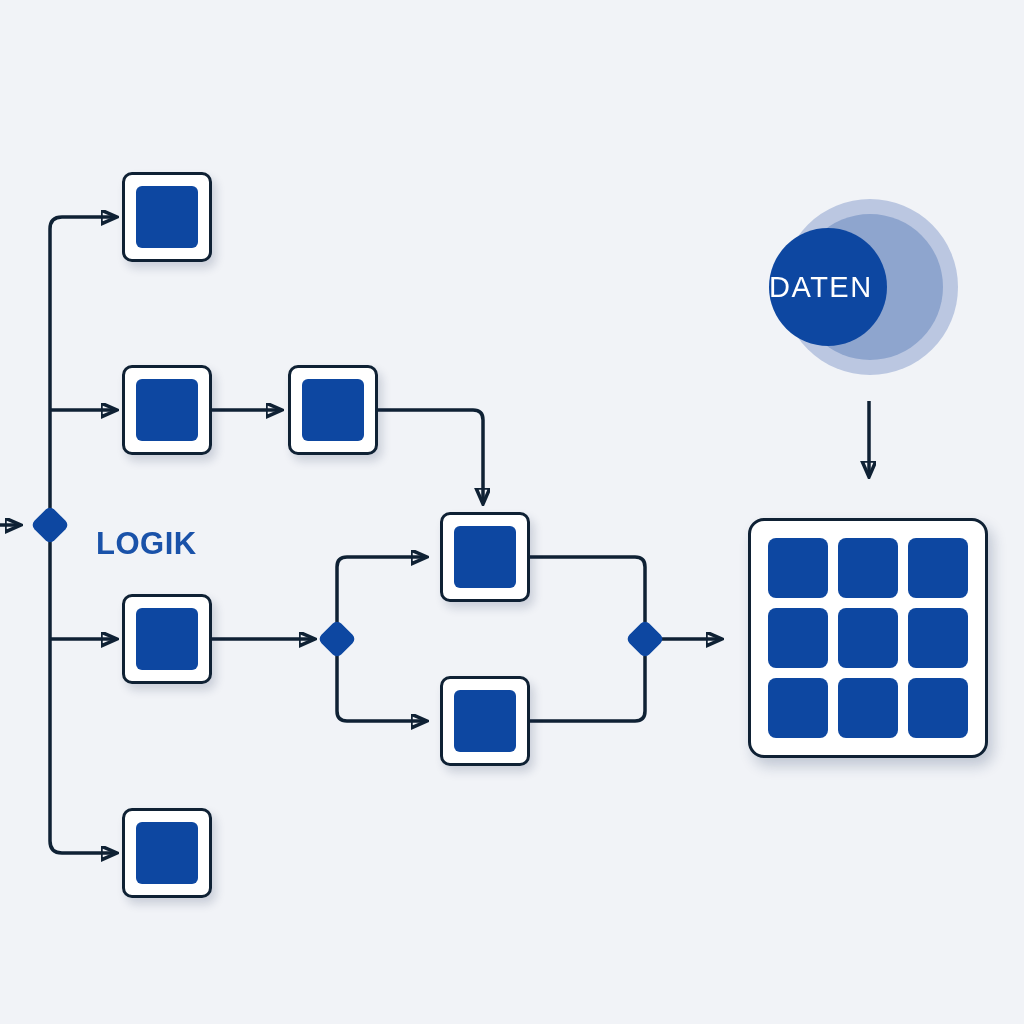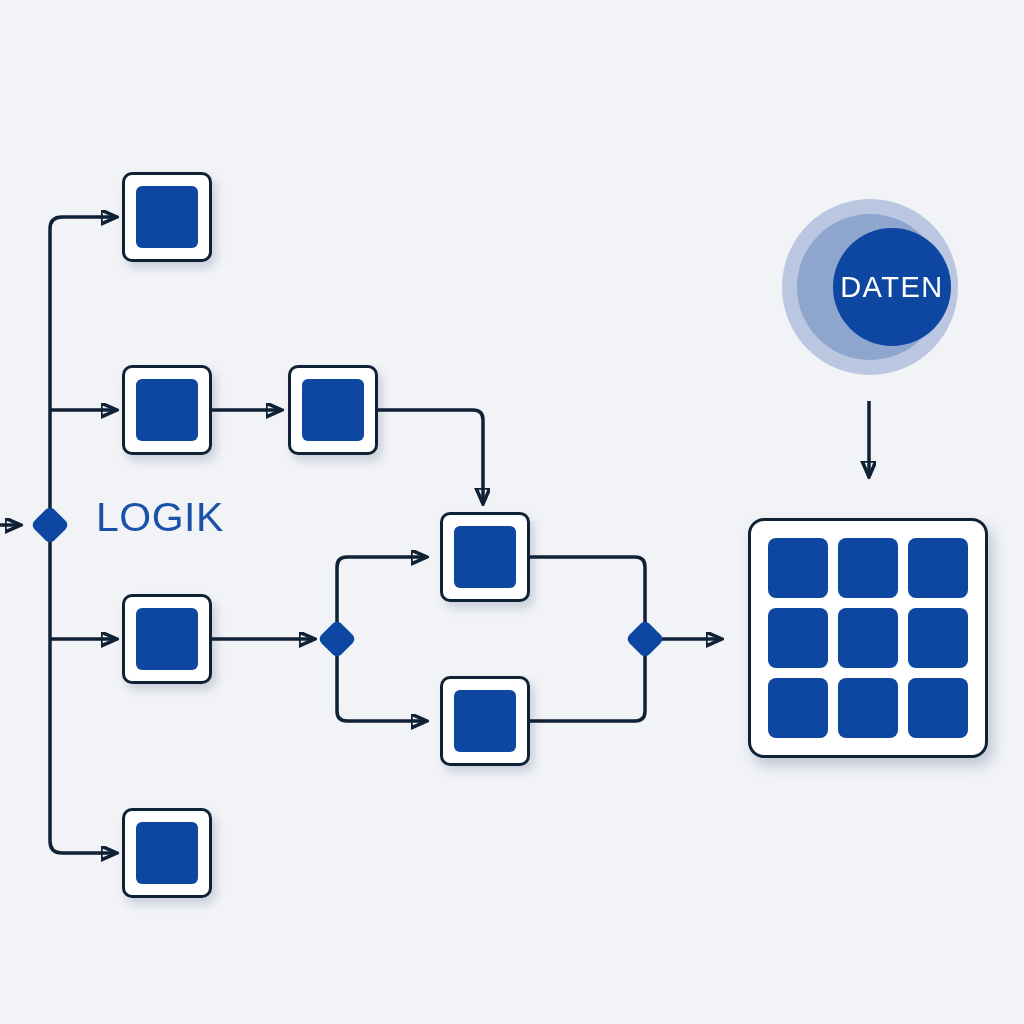--- a/index.html
+++ b/index.html
@@ -38,39 +38,39 @@
   
   .diamond{
     position:absolute;width:28px;height:28px;
     background:var(--primary-blue);
     border-radius:6px;
     transform:rotate(45deg);
   }
 
   
   .logic-label{
-    position:absolute;left:96px;top:494px;
-    font-size:41px;letter-spacing:0.5px;
+    position:absolute;left:96px;top:526px;
+    font-size:31px;letter-spacing:0.5px;
     color:var(--label-blue);
-    font-weight:400;
+    font-weight:700;
   }
 
   
   .halo-outer{
     position:absolute;left:782px;top:199px;width:176px;height:176px;
     background:var(--halo-outer);border-radius:50%;
   }
   .halo-mid{
     position:absolute;left:797px;top:214px;width:146px;height:146px;
     background:var(--halo-mid);border-radius:50%;
   }
   .data-circle{
-    position:absolute;left:833px;top:228px;width:118px;height:118px;
+    position:absolute;left:769px;top:228px;width:118px;height:118px;
     background:var(--primary-blue);border-radius:50%;
-    display:flex;align-items:center;justify-content:center;
+    display:flex;align-items:center;justify-content:flex-start;
   }
   .data-circle .data-label{
     color:#fff;font-size:29px;letter-spacing:1.5px;font-weight:400;
   }
 
   
   .grid-box{
     position:absolute;left:748px;top:518px;width:240px;height:240px;
     background:var(--node-bg);
     border:3.5px solid var(--line-navy);

